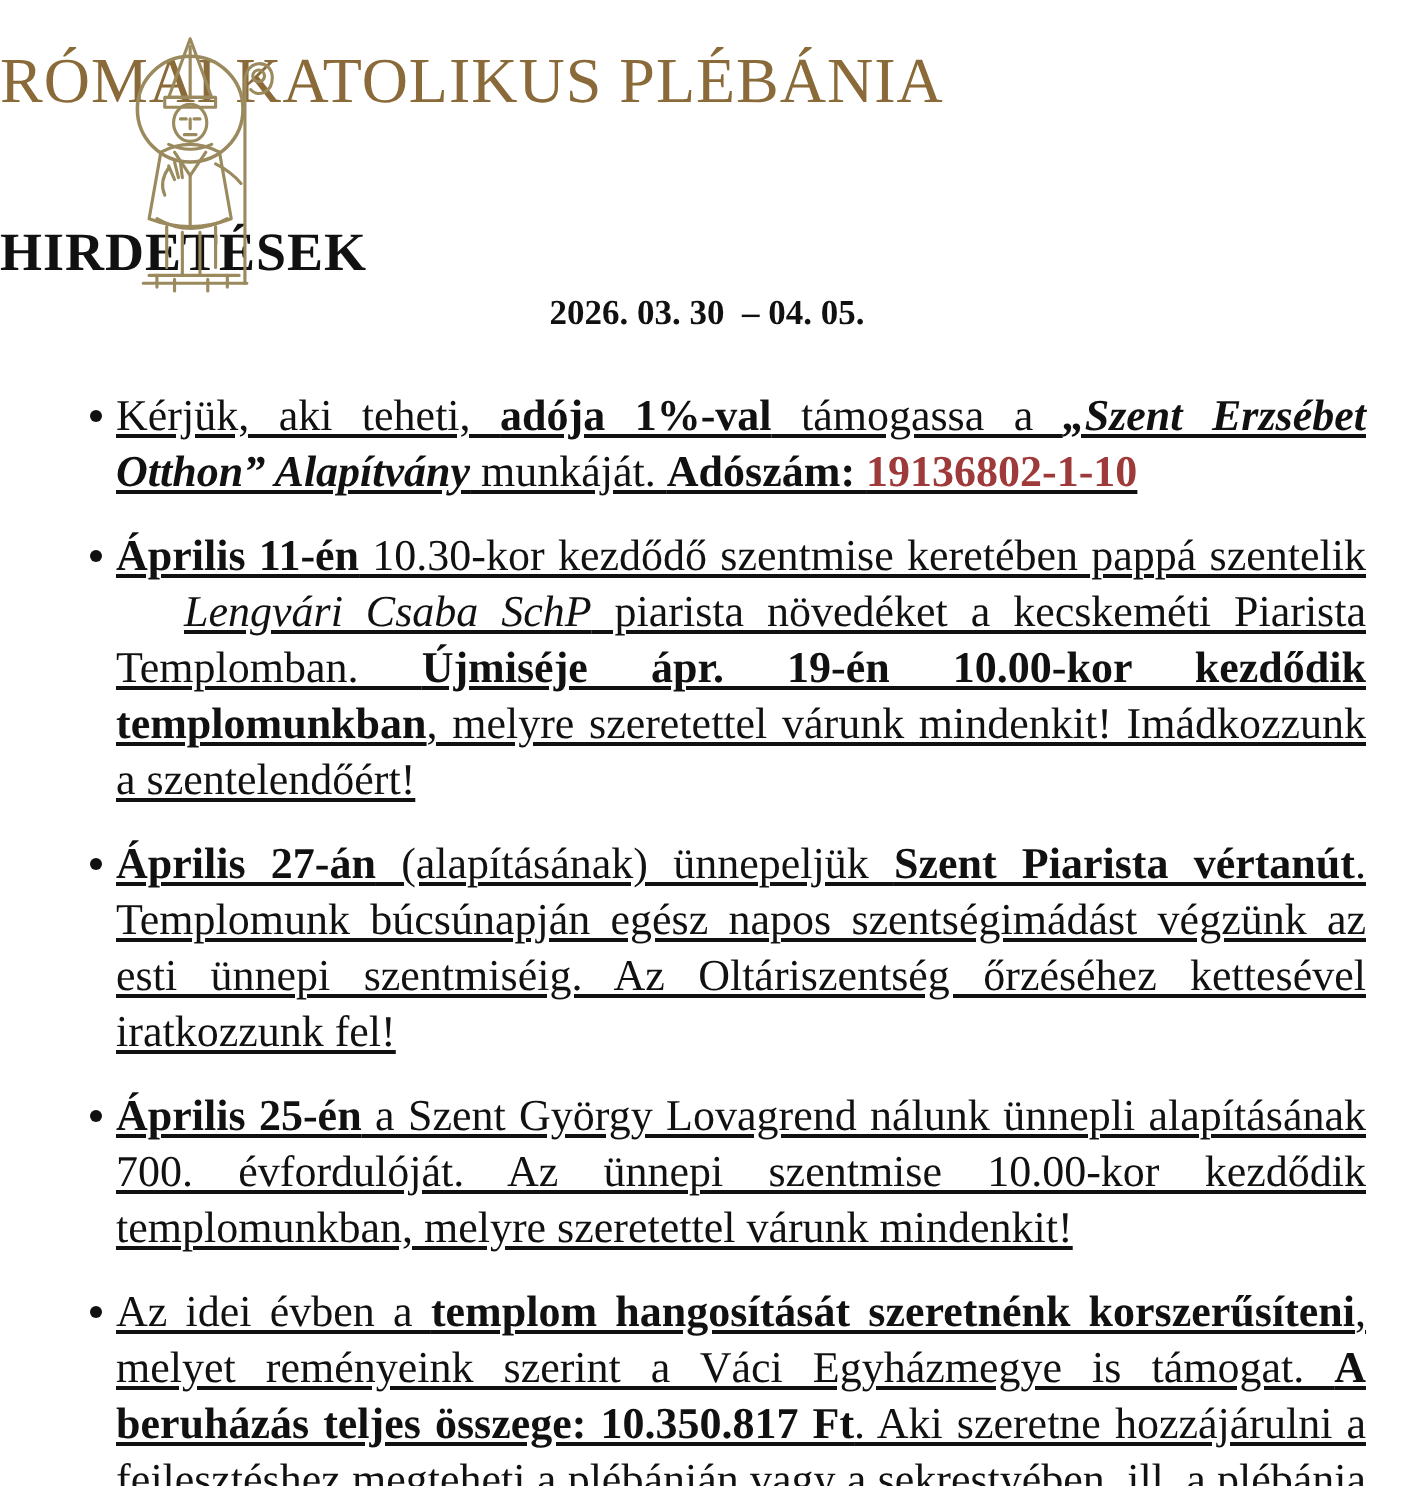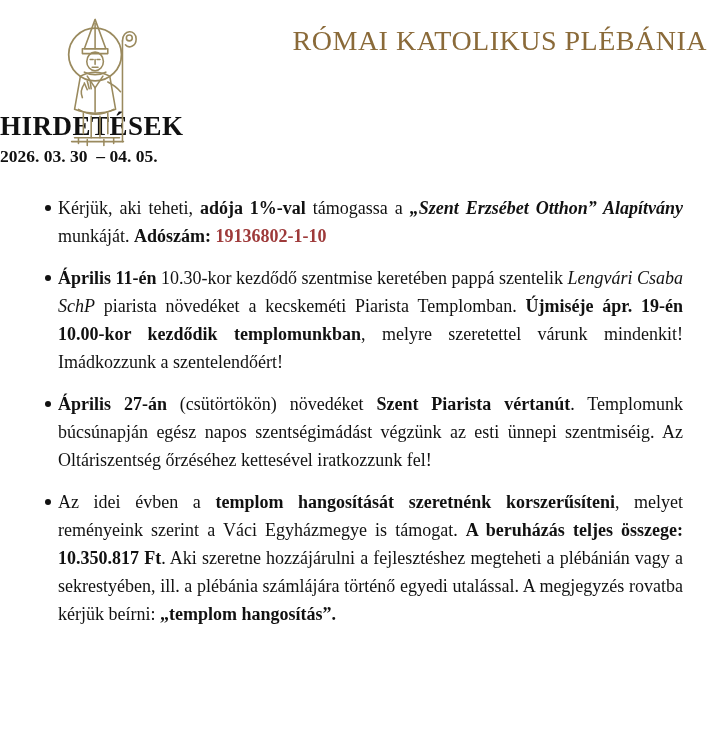--- a/index.html
+++ b/index.html
@@ -25,69 +25,69 @@
   }
   
   .logo{
     position:absolute;
     left:55px;
     top:13px;
     width:88px;
     height:134px;
   }
   .org{
-    text-align:right;
+    text-align:left;
     padding-top:22px;
     color:var(--brand_gold);
-    font-size:28px;
+    font-size:32px;
     line-height:37px;
     letter-spacing:0.5px;
-    padding-left:20px;
   }
   
   .doc-title{
     margin:52px 0 0 0;
     text-align:left;
     font-size:27px;
     line-height:30px;
     font-weight:bold;
     letter-spacing:0.5px;
   }
   .date-range{
     margin-top:5px;
-    text-align:left;
+    text-align:center;
     font-size:17.5px;
     font-weight:bold;
     white-space:pre-wrap;
   }
   
   .announcements{
     list-style:none;
     margin:27px 24px 0 45px;
     padding:0;
   }
   .announcement{
     position:relative;
     padding-left:13px;
     margin-bottom:14px;
-    font-size:18px;
+    font-size:22px;
     line-height:28px;
     text-align:justify;
+    text-decoration:underline;
   }
   .bullet-dot{
     position:absolute;
     left:0;
     top:11px;
     width:6px;
     height:6px;
     border-radius:50%;
     background:var(--text);
   }
   .seg-bold{font-weight:bold;}
-  .seg-italic{font-style:italic;}
+  .seg-italic{font-style:italic;margin-left:34px;}
   .seg-bold-italic{font-weight:bold;font-style:italic;}
   .seg-bold-red{font-weight:bold;color:var(--accent_red);}
   .logo svg{display:block;width:100%;height:100%;}
 </style>
 </head>
 <body>
 
 <div class="page">
 
   <div class="logo">
@@ -135,21 +135,25 @@
     <li class="announcement">
       <span class="bullet-dot"></span>
       <span><span>Kérjük, aki teheti, </span><span class="seg-bold">adója 1%-val</span><span> támogassa a </span><span class="seg-bold-italic">„Szent Erzsébet Otthon” Alapítvány</span><span> munkáját. </span><span class="seg-bold">Adószám: </span><span class="seg-bold-red">19136802-1-10</span></span>
     </li>
     <li class="announcement">
       <span class="bullet-dot"></span>
       <span><span class="seg-bold">Április 11-én</span><span> 10.30-kor kezdődő szentmise keretében pappá szentelik </span><span class="seg-italic">Lengvári Csaba SchP</span><span> piarista növedéket a kecskeméti Piarista Templomban. </span><span class="seg-bold">Újmiséje ápr. 19-én 10.00-kor kezdődik templomunkban</span><span>, melyre szeretettel várunk mindenkit! Imádkozzunk a szentelendőért!</span></span>
     </li>
     <li class="announcement">
       <span class="bullet-dot"></span>
-      <span><span class="seg-bold">Április 27-án</span><span> (csütörtökön) növedéket </span><span class="seg-bold">Szent Piarista vértanút</span><span>. Templomunk búcsúnapján egész napos szentségimádást végzünk az esti ünnepi szentmiséig. Az Oltáriszentség őrzéséhez kettesével iratkozzunk fel!</span></span>
+      <span><span class="seg-bold">Április 27-án</span><span> (alapításának) ünnepeljük </span><span class="seg-bold">Szent Piarista vértanút</span><span>. Templomunk búcsúnapján egész napos szentségimádást végzünk az esti ünnepi szentmiséig. Az Oltáriszentség őrzéséhez kettesével iratkozzunk fel!</span></span>
+    </li>
+    <li class="announcement">
+      <span class="bullet-dot"></span>
+      <span><span class="seg-bold">Április 25-én</span><span> a Szent György Lovagrend nálunk ünnepli alapításának 700. évfordulóját. Az ünnepi szentmise 10.00-kor kezdődik templomunkban, melyre szeretettel várunk mindenkit!</span></span>
     </li>
     <li class="announcement">
       <span class="bullet-dot"></span>
       <span><span>Az idei évben a </span><span class="seg-bold">templom hangosítását szeretnénk korszerűsíteni</span><span>, melyet reményeink szerint a Váci Egyházmegye is támogat. </span><span class="seg-bold">A beruházás teljes összege: 10.350.817 Ft</span><span>. Aki szeretne hozzájárulni a fejlesztéshez megteheti a plébánián vagy a sekrestyében, ill. a plébánia számlájára történő egyedi utalással. A megjegyzés rovatba kérjük beírni: </span><span class="seg-bold">„templom hangosítás”.</span></span>
     </li>
   </ul>
 
 </div>
 
 </body></html>

